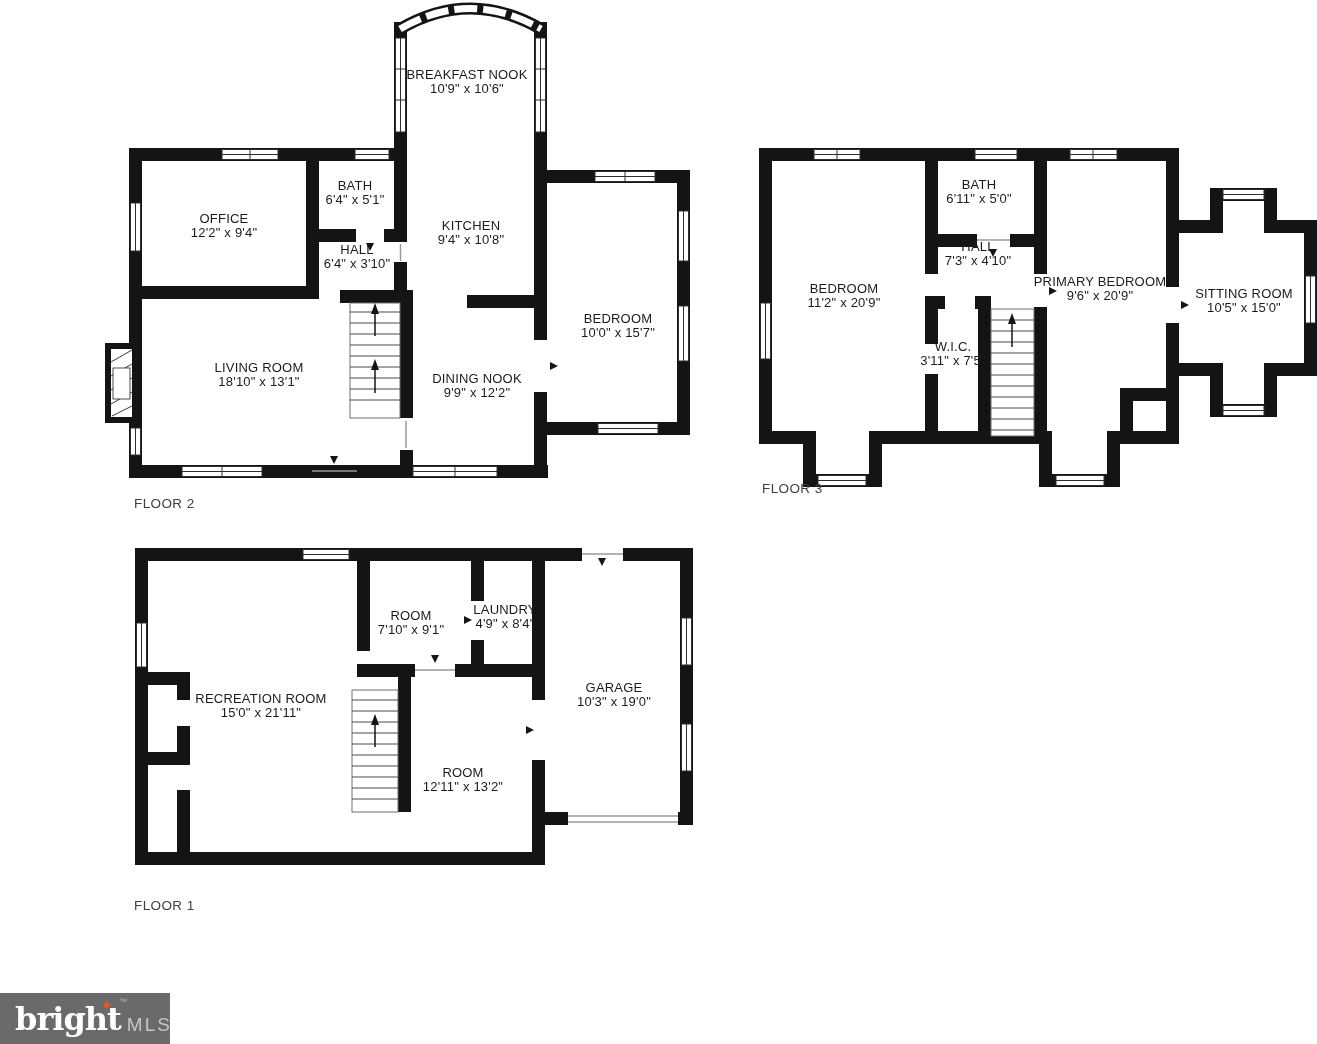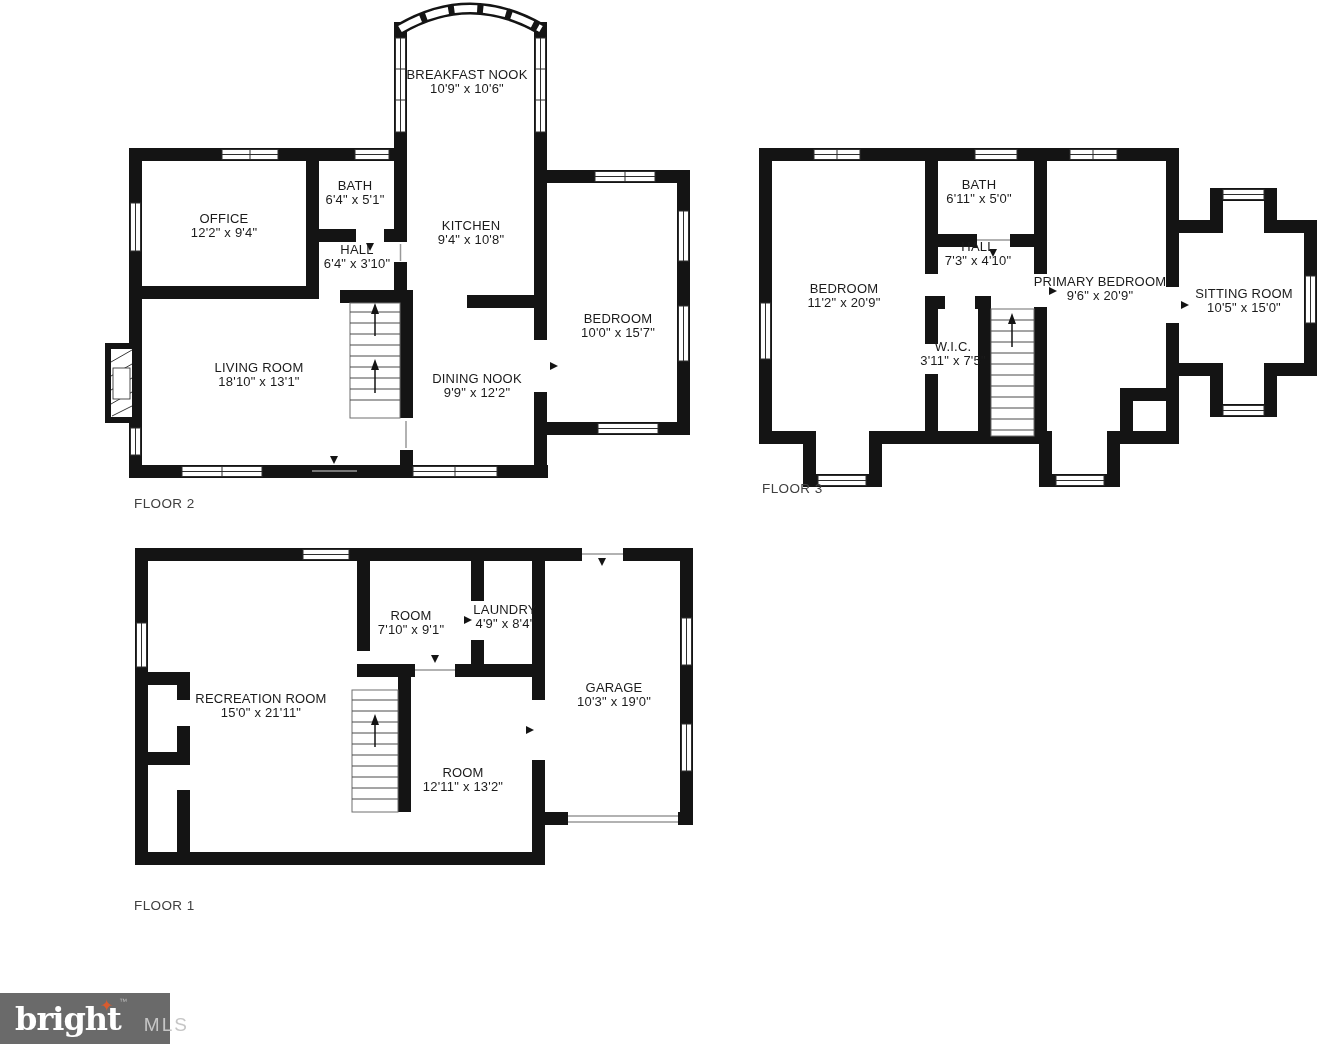--- a/index.html
+++ b/index.html
@@ -18,21 +18,21 @@
   .room-label{position:absolute;transform:translateX(-50%);text-align:center;
               color:#1b1b1b;font-size:13px;line-height:13.5px;letter-spacing:.2px;
               white-space:nowrap}
   .floor-label{position:absolute;font-size:13.5px;color:#404040;letter-spacing:.4px}
   .logo-bar{position:absolute;left:0;top:993px;width:170px;height:51px;
             display:flex;align-items:center;padding-left:15px;box-sizing:border-box}
   .brand{font-family:"DejaVu Serif",serif;font-weight:bold;font-size:32px;
          color:#ffffff;letter-spacing:-1px;line-height:1}
   .star{position:absolute;left:100px;top:5px;font-size:16px;line-height:1}
   .tm{position:absolute;left:119px;top:4px;font-size:8px;color:#b9b9b9}
-  .mls{margin-left:23px;margin-top:12px;font-size:19px;color:#c6c6c6;letter-spacing:2px}
+  .mls{margin-left:6px;margin-top:12px;font-size:19px;color:#c6c6c6;letter-spacing:2px}
   .disclaimer{position:absolute;left:270px;top:1004px;width:890px;text-align:center;
               font-size:14.5px;color:#b3b3b3;letter-spacing:.2px}
 </style>
 </head>
 <body>
 
 <div class="canvas">
 
 <svg class="plan" width="1317" height="1044" viewBox="0 0 1317 1044">
 

